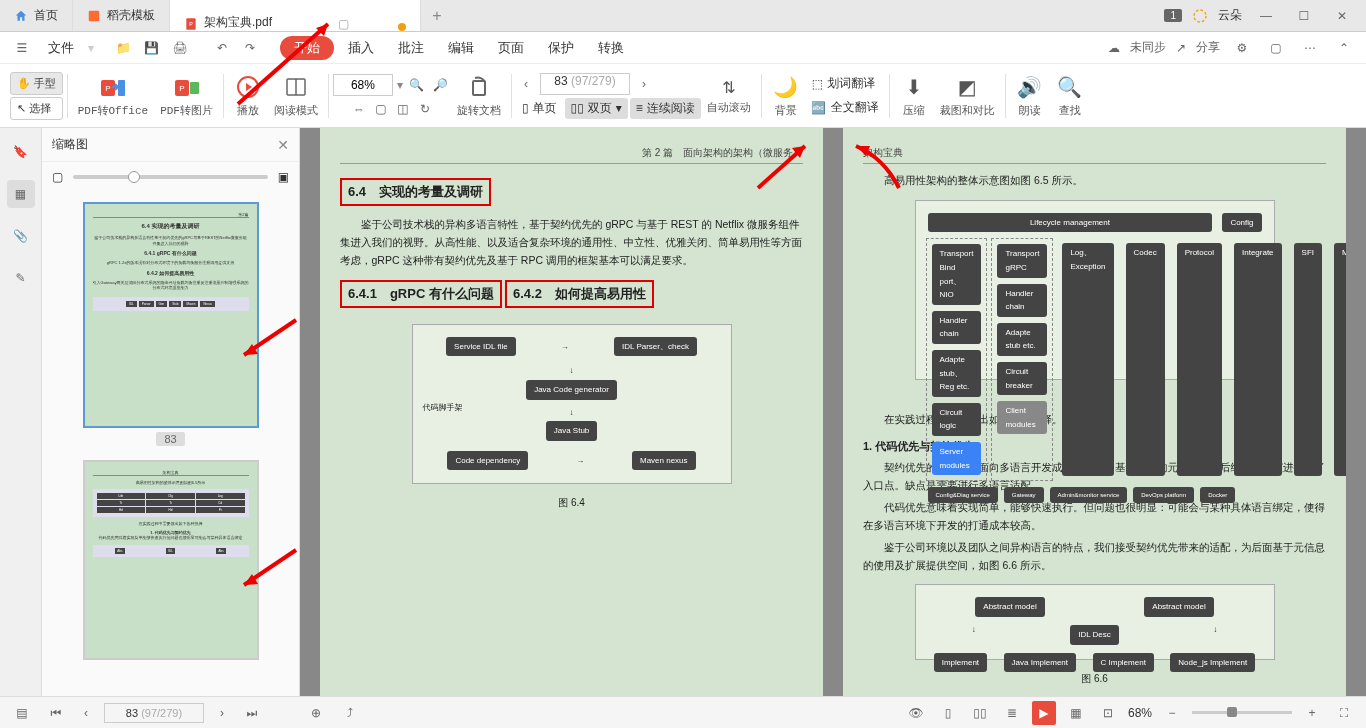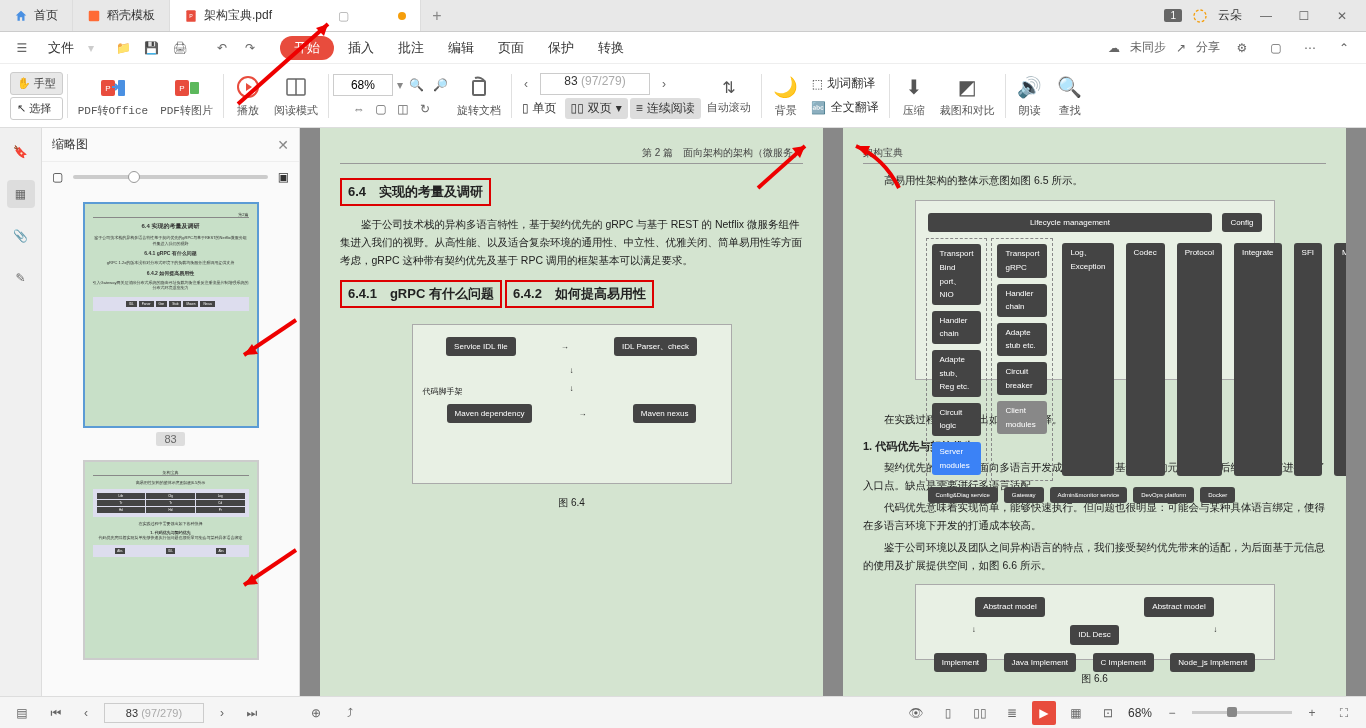--- a/index.html
+++ b/index.html
@@ -1,21 +1,21 @@
 <!DOCTYPE html>
 <html><head>
 <meta charset="utf-8">
 <style>
 * { margin: 0; padding: 0; box-sizing: border-box; font-family: "Microsoft YaHei", sans-serif; }
 body { width: 1366px; height: 728px; background: #f5f5f5; overflow: hidden; font-size: 12px; color: #333; }
 
 
 .tab-bar { height: 32px; background: #e8e8e8; display: flex; align-items: stretch; border-bottom: 1px solid #ccc; }
 .tab { padding: 0 14px; display: flex; align-items: center; gap: 6px; cursor: pointer; position: relative; border-right: 1px solid #ddd; }
-.tab.active { background: #fff; }
+.tab.active { background: #fff; align-items: flex-end; }
 .tab .tab-icon { width: 14px; height: 14px; display: inline-flex; align-items: center; justify-content: center; }
 .tab-dot { width: 8px; height: 8px; border-radius: 50%; background: #f59e0b; margin-left: 40px; }
 .tab-plus { width: 32px; display: flex; align-items: center; justify-content: center; font-size: 16px; color: #888; }
 .tab-right { margin-left: auto; display: flex; align-items: center; gap: 10px; padding-right: 10px; }
 .win-btn { width: 28px; height: 28px; display: flex; align-items: center; justify-content: center; color: #666; }
 
 
 .menu-bar { height: 32px; background: #fff; display: flex; align-items: center; padding: 0 10px; gap: 4px; border-bottom: 1px solid #eee; }
 .menu-item { padding: 4px 10px; cursor: pointer; border-radius: 3px; font-size: 13px; }
 .menu-item.active { background: #e84c3d; color: #fff; border-radius: 12px; padding: 3px 14px; }
@@ -25,21 +25,21 @@
 
 .toolbar { height: 64px; background: #fff; display: flex; align-items: center; padding: 0 10px; border-bottom: 1px solid #ddd; }
 .tool-sep { width: 1px; height: 44px; background: #e0e0e0; margin: 0 4px; }
 .tool-btn { display: flex; flex-direction: column; align-items: center; gap: 2px; padding: 2px 6px; cursor: pointer; }
 .tool-btn-row { display: flex; align-items: center; gap: 4px; padding: 2px 6px; cursor: pointer; font-size: 12px; }
 .tool-btn-row.active { background: #ddd; border-radius: 3px; }
 .tool-icon { width: 22px; height: 22px; display: flex; align-items: center; justify-content: center; font-size: 16px; color: #555; }
 .tool-icon-lg { width: 28px; height: 28px; font-size: 20px; }
 .tool-label { font-size: 11px; color: #555; font-family: Liberation Mono, monospace; }
 .zoom-input { width: 60px; height: 22px; border: 1px solid #ccc; text-align: center; font-size: 12px; }
-.page-input { width: 110px; height: 22px; border: 1px solid #ccc; text-align: center; font-size: 12px; padding: 0 4px; }
+.page-input { width: 90px; height: 22px; border: 1px solid #ccc; text-align: center; font-size: 12px; padding: 0 4px; }
 .page-input .cur { color: #333; }
 .page-input .total { color: #aaa; }
 .tool-small-row { display: flex; gap: 2px; }
 .tool-small { width: 20px; height: 18px; display: flex; align-items: center; justify-content: center; font-size: 12px; color: #666; cursor: pointer; }
 .mode-btn { padding: 3px 6px; border: 1px solid #ccc; border-radius: 3px; font-size: 11px; display: flex; align-items: center; gap: 3px; }
 .mode-btn.hand { background: #e8e8e8; }
 
 
 .main { display: flex; height: 568px; }
 .sidebar-rail { width: 42px; background: #f0f0f0; border-right: 1px solid #ddd; display: flex; flex-direction: column; align-items: center; padding-top: 10px; gap: 14px; }
@@ -370,30 +370,32 @@
 
   <div class="doc-area">
 
     <div class="page">
       <div class="page-header-line">第 2 篇　面向架构的架构（微服务）</div>
       <div class="sec-box">6.4　实现的考量及调研</div>
       <p class="para">鉴于公司技术栈的异构多语言特性，基于契约优先的 gRPC 与基于 REST 的 Netflix 微服务组件集进入我们的视野。从高性能、以及适合复杂环境的通用性、中立性、优雅关闭、简单易用性等方面考虑，gRPC 这种带有契约优先及基于 RPC 调用的框架基本可以满足要求。</p>
       <div class="sec-box">6.4.1　gRPC 有什么问题</div>
       <div class="sec-box">6.4.2　如何提高易用性</div>
       <div class="diagram-box" style="width:320px;height:160px">
-        <div style="position:absolute;left:10px;top:60px;font-size:8px">代码脚手架</div>
+        <div style="position:absolute;left:10px;top:76px;font-size:8px">代码脚手架</div>
         <div style="display:flex;justify-content:space-around;margin-top:0">
           <span class="d-node">Service IDL file</span>
           <span style="align-self:center">→</span>
           <span class="d-node">IDL Parser、check</span>
         </div>
         <div style="text-align:center;margin-top:6px">↓</div>
+        <div style="text-align:center"><span class="d-node">Java Code generator</span></div>
         <div style="text-align:center;margin-top:4px">↓</div>
+        <div style="text-align:center"><span class="d-node">Java Stub</span></div>
         <div style="display:flex;justify-content:space-around;margin-top:6px">
-          <span class="d-node">Maven dependency</span>
+          <span class="d-node">Code dependency</span>
           <span style="align-self:center">→</span>
           <span class="d-node">Maven nexus</span>
         </div>
       </div>
       <div class="fig-caption">图 6.4</div>
     </div>
 
     <div class="page">
       <div class="page-header-line left">架构宝典</div>
       <p class="para">高易用性架构的整体示意图如图 6.5 所示。</p>

